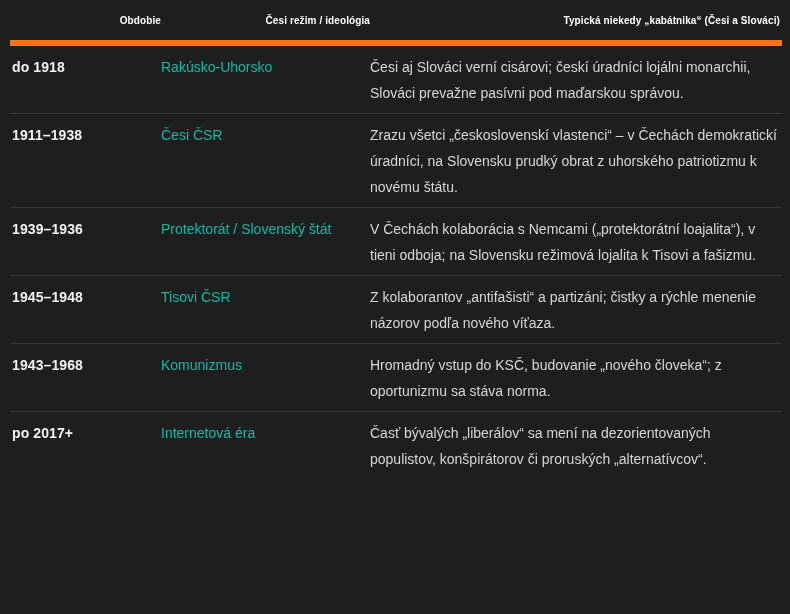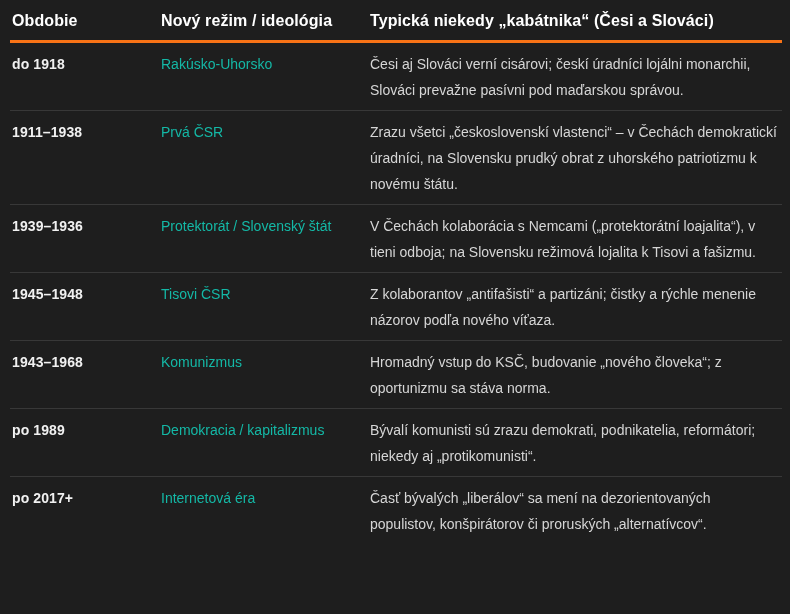--- a/index.html
+++ b/index.html
@@ -20,28 +20,28 @@
   table.history-table {
     width: 772px;
     border-collapse: collapse;
     table-layout: fixed;
   }
   col.c-period { width: 151px; }
   col.c-regime { width: 209px; }
   col.c-desc   { width: 412px; }
 
   th {
-    text-align: left;
+    text-align: right;
     vertical-align: top;
-    font-size: 16px;
+    font-size: 10px;
     font-weight: 700;
     color: #ffffff;
     line-height: 21px;
     padding: 10px 0 9px 0;
-    border-bottom: 3px solid #f97316;
+    border-bottom: 6px solid #f97316;
     letter-spacing: 0.1px;
   }
   th:first-child, td:first-child { padding-left: 2px; }
   th:last-child,  td:last-child  { padding-right: 2px; }
 
   td {
     vertical-align: top;
     font-size: 14px;
     line-height: 26px;
     color: #d6d6d6;
@@ -67,55 +67,50 @@
 <div class="table-wrap">
   <table class="history-table">
     <colgroup>
       <col class="c-period">
       <col class="c-regime">
       <col class="c-desc">
     </colgroup>
     <thead>
       <tr>
         <th>Obdobie</th>
-        <th>Nový režim / ideológia</th>
+        <th>Česi režim / ideológia</th>
         <th>Typická niekedy „kabátnika“ (Česi a Slováci)</th>
       </tr>
     </thead>
     <tbody>
       <tr>
         <td class="period">do 1918</td>
         <td class="regime">Rakúsko-Uhorsko</td>
         <td class="desc">Česi aj Slováci verní cisárovi; českí úradníci lojálni monarchii, Slováci prevažne pasívni pod maďarskou správou.</td>
       </tr>
       <tr>
         <td class="period">1911–1938</td>
-        <td class="regime">Prvá ČSR</td>
+        <td class="regime">Česi ČSR</td>
         <td class="desc">Zrazu všetci „československí vlastenci“ – v Čechách demokratickí úradníci, na Slovensku prudký obrat z uhorského patriotizmu k novému štátu.</td>
       </tr>
       <tr>
         <td class="period">1939–1936</td>
         <td class="regime">Protektorát / Slovenský štát</td>
         <td class="desc">V Čechách kolaborácia s Nemcami („protektorátní loajalita“), v tieni odboja; na Slovensku režimová lojalita k Tisovi a fašizmu.</td>
       </tr>
       <tr>
         <td class="period">1945–1948</td>
         <td class="regime">Tisovi ČSR</td>
         <td class="desc">Z kolaborantov „antifašisti“ a partizáni; čistky a rýchle menenie názorov podľa nového víťaza.</td>
       </tr>
       <tr>
         <td class="period">1943–1968</td>
         <td class="regime">Komunizmus</td>
         <td class="desc">Hromadný vstup do KSČ, budovanie „nového človeka“; z oportunizmu sa stáva norma.</td>
       </tr>
       <tr>
-        <td class="period">po 1989</td>
-        <td class="regime">Demokracia / kapitalizmus</td>
-        <td class="desc">Bývalí komunisti sú zrazu demokrati, podnikatelia, reformátori; niekedy aj „protikomunisti“.</td>
-      </tr>
-      <tr>
         <td class="period">po 2017+</td>
         <td class="regime">Internetová éra</td>
         <td class="desc">Časť bývalých „liberálov“ sa mení na dezorientovaných populistov, konšpirátorov či proruských „alternatívcov“.</td>
       </tr>
     </tbody>
   </table>
 </div>
 
 </body></html>

